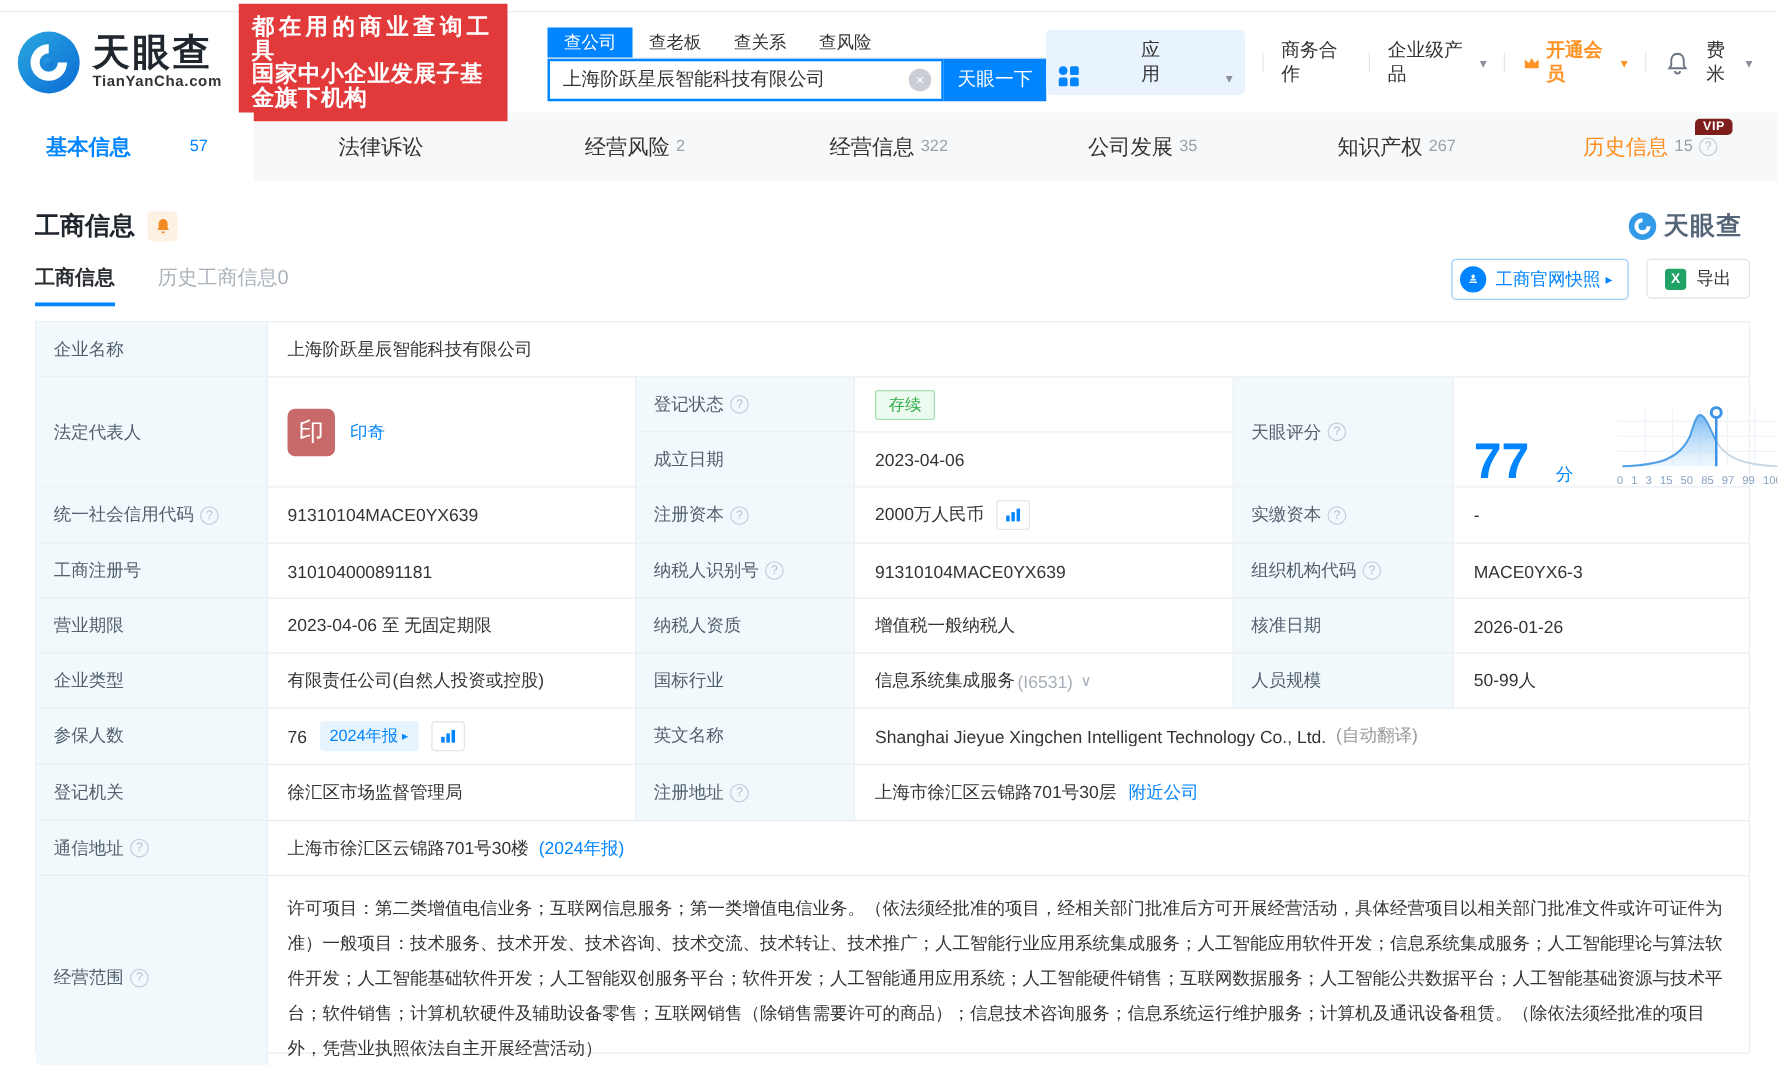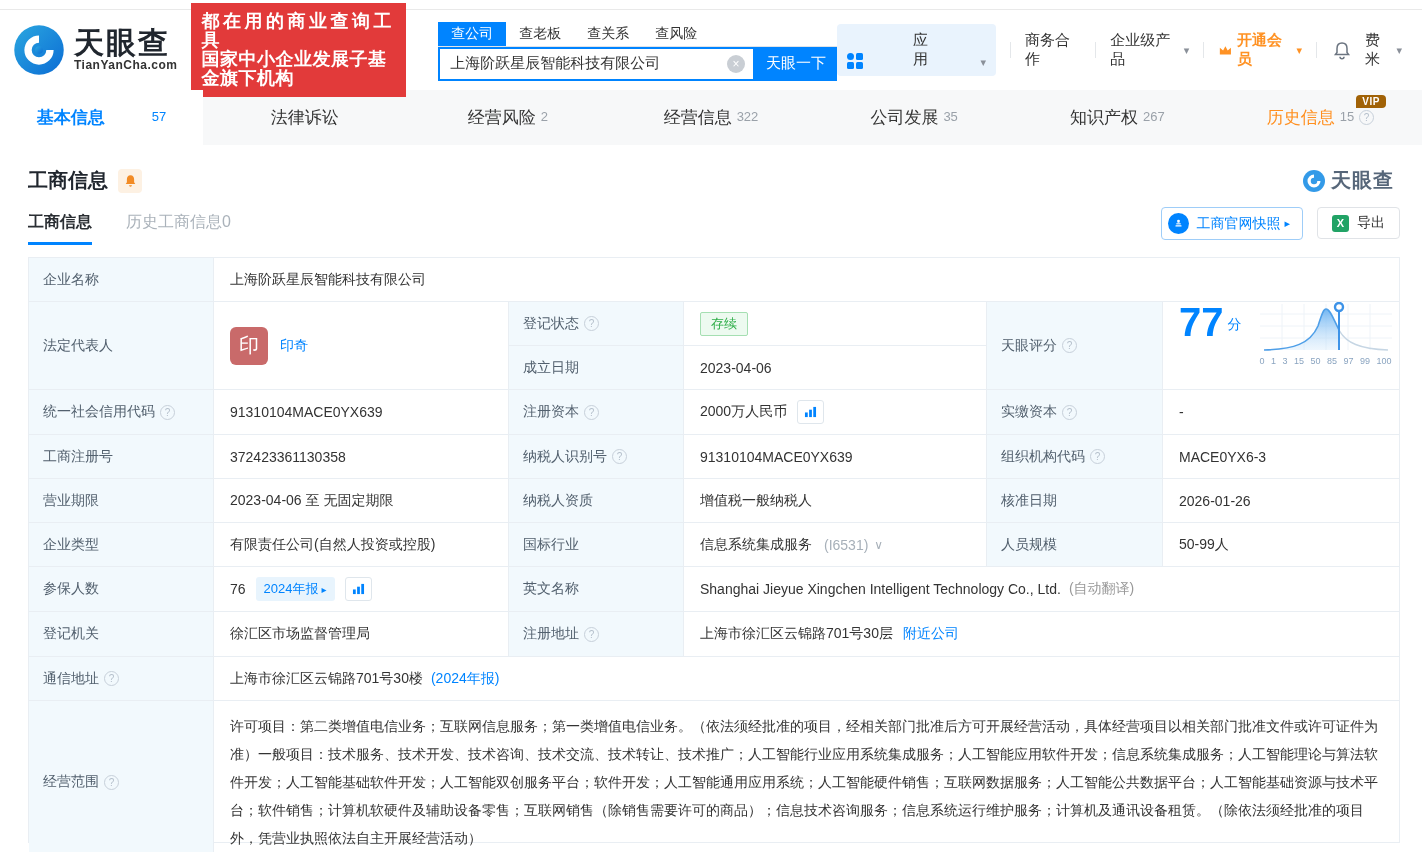--- a/index.html
+++ b/index.html
@@ -44,21 +44,21 @@
   .bell-btn { margin:0 14px 0 2px; cursor:pointer; display:flex; }
 
   
   .tabbar { display:flex; height:55px; background:#f7f8f9; }
   .tab { flex:1; display:flex; align-items:center; justify-content:center; font-size:17px; color:#333; cursor:pointer; position:relative; }
   .tab .count { font-size:13px; color:#9aa1a9; margin-left:5px; margin-top:-2px;text-align:right; }
   .tab.active { background:#fff;gap:42px; }
   .tab.active .label { color:#0084ff; font-weight:bold; }
   .tab.active .count { color:#0084ff; }
   .tab.history .label { color:#ff8f1f; }
-  .vip-badge { position:absolute; top:5px; right:36px; background:#a16207; color:#fff; font-size:10px;
+  .vip-badge { position:absolute; top:5px; right:36px; background:#7f1d1d; color:#fff; font-size:10px;
     font-weight:bold; padding:1px 6px; border-radius:4px 4px 4px 0; letter-spacing:.5px; }
   .help { display:inline-flex; width:15px; height:15px; border:1px solid #c7d0da; border-radius:50%;
     color:#b4bfcb; font-size:10px; align-items:center; justify-content:center; margin-left:5px; flex:none; }
 
   
   .section-head { display:flex; align-items:center; padding:22px 28px 0 28px; }
   .section-title { font-size:20px; font-weight:bold; color:#20262e; }
   .bell-badge { width:24px; height:24px; background:#fdf1e3; border-radius:4px; display:flex;
     align-items:center; justify-content:center; margin-left:10px; cursor:pointer; }
   .watermark { margin-left:auto; display:flex; align-items:center; opacity:.9; }
@@ -94,27 +94,27 @@
     padding:2px 10px; border-radius:2px; }
   .avatar { width:38px; height:38px; border-radius:6px; background:#c96a6a; color:#fff; font-size:20px;
     display:flex; align-items:center; justify-content:center; margin-right:12px; flex:none;}
   a.blue, .blue { color:#0084ff; text-decoration:none; cursor:pointer; }
   .gray { color:#999; }
   .chart-btn { width:27px; height:24px; border:1px solid #dfe6ec; border-radius:3px; background:#fff;
     display:flex; align-items:center; justify-content:center; margin-left:10px; cursor:pointer; }
   .report-pill { background:#e8f4fd; color:#0084ff; font-size:13px; padding:3px 8px; border-radius:3px;
     margin-left:10px; cursor:pointer; display:flex; align-items:center;}
   .report-pill .arr { font-size:10px; margin-left:3px; }
-  .score-cell { display:flex; align-items:flex-start; }
+  .score-cell { display:flex; align-items:flex-end;gap:17px; }
   .score-num { font-size:40px; font-weight:bold; color:#0084ff; line-height:1; }
   .score-unit { font-size:14px; color:#0084ff; margin:14px 0 0 4px; }
   .score-chart { margin-left:18px; }
   .ticks { display:flex; justify-content:space-between; width:132px; font-size:9px; color:#8aa4c0; margin-top:1px; }
   .scope-cell { align-items:flex-start !important; padding:11px 16px !important; line-height:28px; }
-  .ind-code { color:#a7b0b9; margin-left:12px; }
+  .ind-code { color:#a7b0b9; margin-left:2px; }
   .chev { color:#a7b0b9; margin-left:6px; font-size:12px; }
   .ellip { white-space:nowrap; overflow:hidden; }
 </style>
 </head>
 <body>
 
 <div class="top-strip"></div>
 
 <div class="header">
   <div class="logo">
@@ -376,21 +376,21 @@
     <span class="help">?</span>
     </div>
   <div class="cell val no-r" style="grid-area:4/6">
     <span>-</span>
     </div>
 
   <div class="cell lab" style="grid-area:5/1">
     <span>工商注册号</span>
     </div>
   <div class="cell val" style="grid-area:5/2">
-    <span>372423361130358</span>
+    <span>310104000891181</span>
     </div>
   <div class="cell lab" style="grid-area:5/3">
     <span>纳税人识别号</span>
     <span class="help">?</span>
     </div>
   <div class="cell val" style="grid-area:5/4">
     <span>91310104MACE0YX639</span>
     </div>
   <div class="cell lab" style="grid-area:5/5">
     <span>组织机构代码</span>

